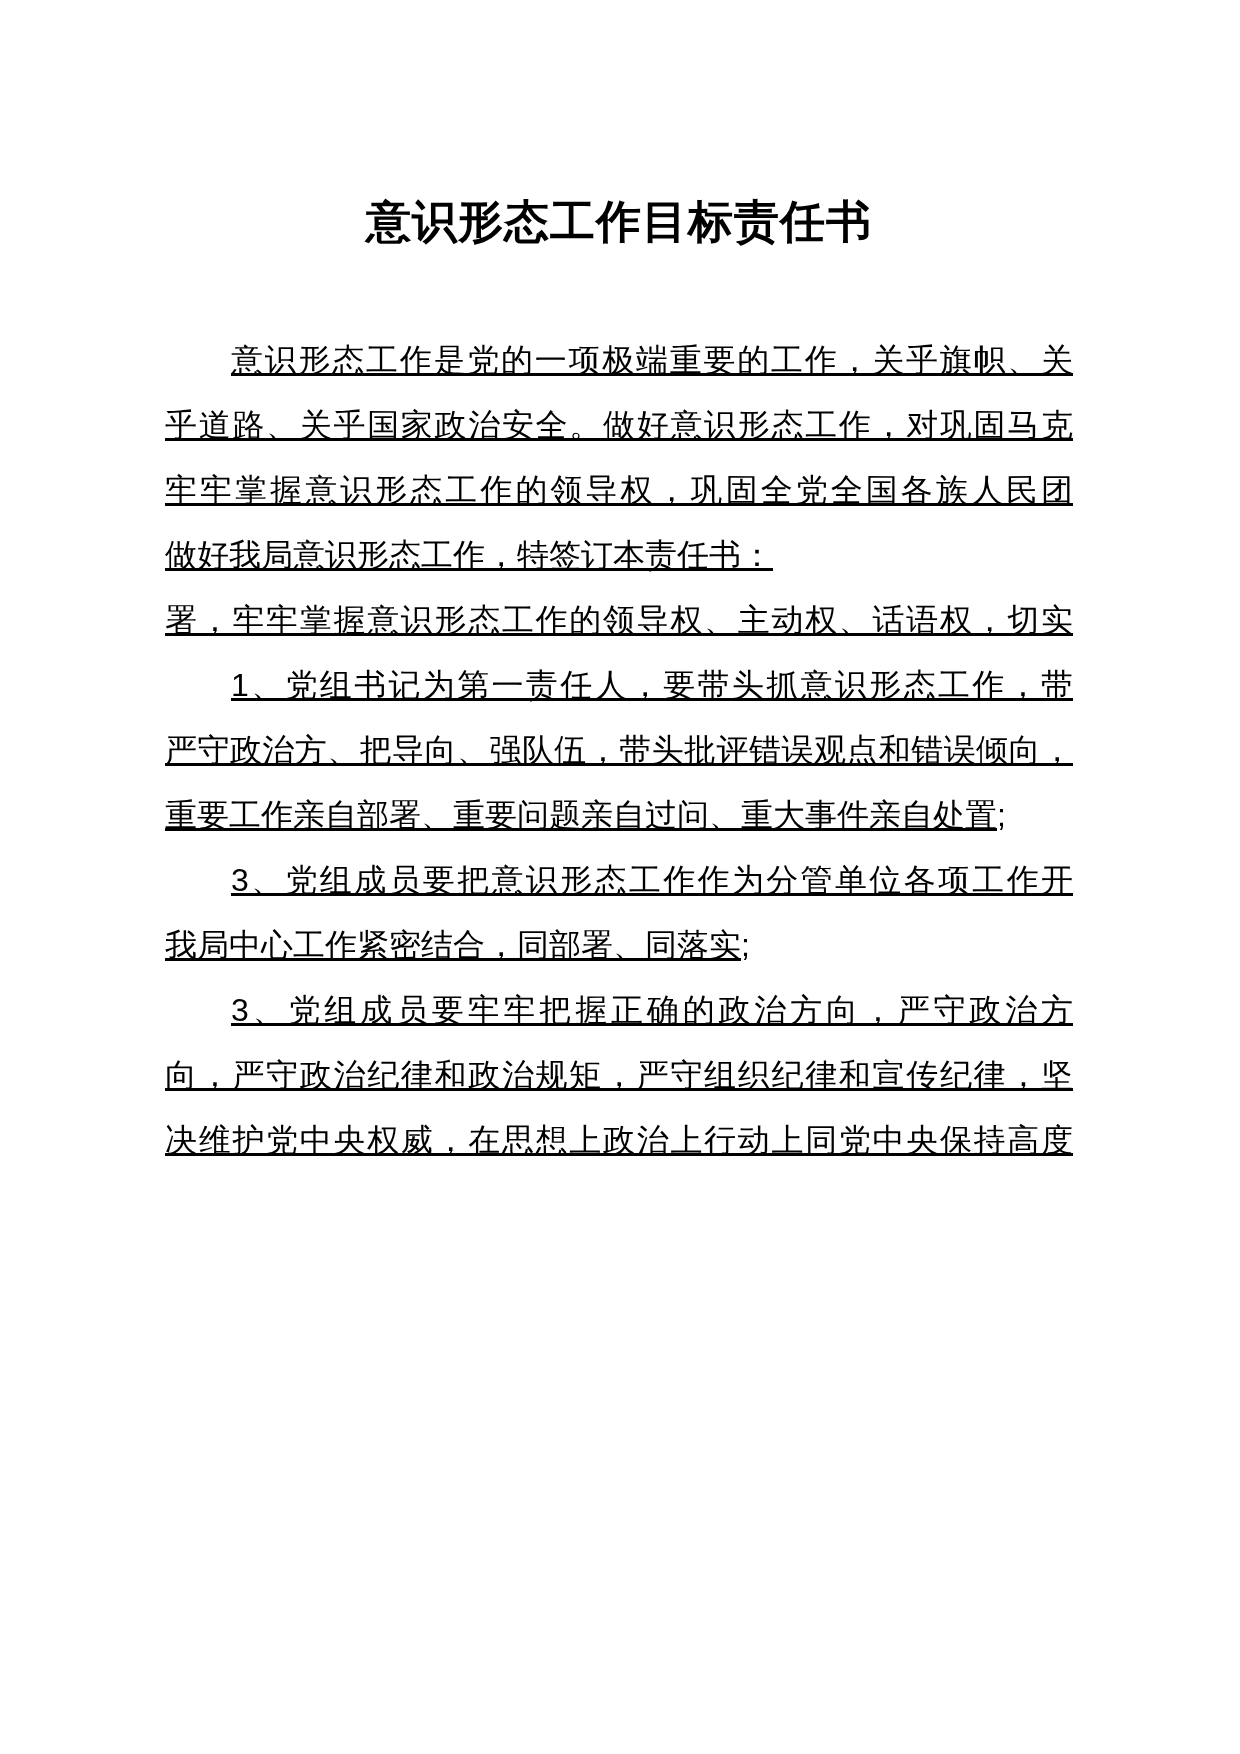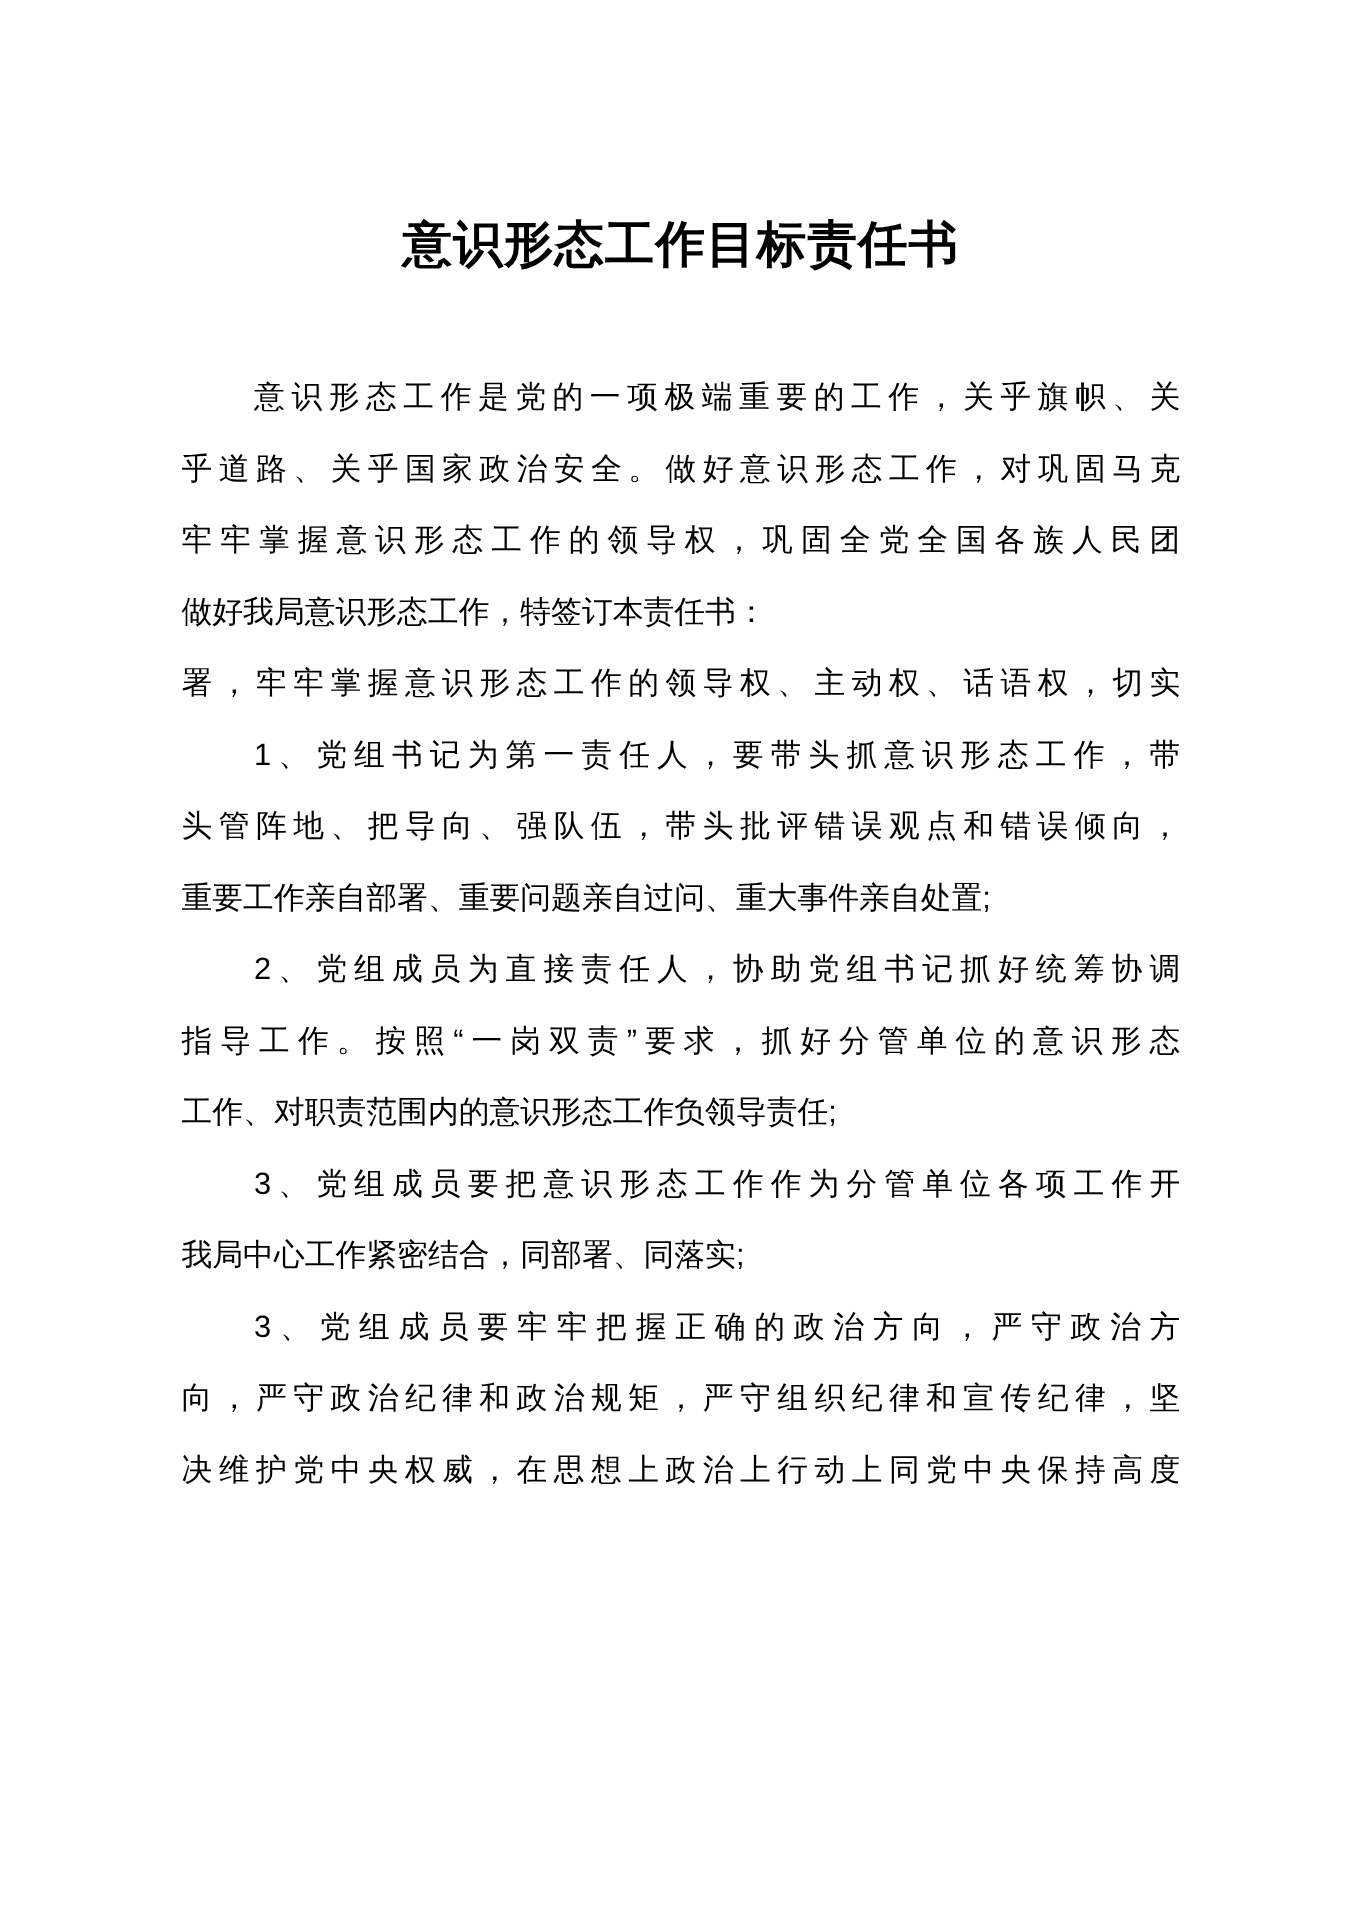--- a/index.html
+++ b/index.html
@@ -28,27 +28,28 @@
     letter-spacing: 1px;
     white-space: nowrap;
   }
   .paragraph {
     margin: 0;
     padding: 0;
   }
   .line {
     height: 65px;
     line-height: 65px;
-    font-size: 28px;
+    font-size: 32px;
     font-weight: 400;
     text-align: justify;
     text-align-last: left;
     text-justify: inter-ideograph;
     overflow: visible;
     white-space: nowrap;
+    text-decoration: underline;
   }
   .line.fill {
     white-space: normal;
     text-align-last: justify;
   }
   .line.first {
     text-indent: 66px;
   }
 </style>
 </head>
@@ -60,27 +61,22 @@
     <div class="body-text">
         <div class="paragraph">
           <div class="line first fill">意识形态工作是党的一项极端重要的工作，关乎旗帜、关</div>
           <div class="line fill">乎道路、关乎国家政治安全。做好意识形态工作，对巩固马克</div>
           <div class="line fill">牢牢掌握意识形态工作的领导权，巩固全党全国各族人民团</div>
           <div class="line">做好我局意识形态工作，特签订本责任书：</div>
           <div class="line fill">署，牢牢掌握意识形态工作的领导权、主动权、话语权，切实</div>
         </div>
         <div class="paragraph">
           <div class="line first fill">1、党组书记为第一责任人，要带头抓意识形态工作，带</div>
-          <div class="line fill">头管阵地、把导向、强队伍，带头批评错误观点和错误倾向，</div>
+          <div class="line fill">严守政治方、把导向、强队伍，带头批评错误观点和错误倾向，</div>
           <div class="line">重要工作亲自部署、重要问题亲自过问、重大事件亲自处置;</div>
-        </div>
-        <div class="paragraph">
-          <div class="line first fill">2、党组成员为直接责任人，协助党组书记抓好统筹协调</div>
-          <div class="line fill">指导工作。按照“一岗双责”要求，抓好分管单位的意识形态</div>
-          <div class="line">工作、对职责范围内的意识形态工作负领导责任;</div>
         </div>
         <div class="paragraph">
           <div class="line first fill">3、党组成员要把意识形态工作作为分管单位各项工作开</div>
           <div class="line">我局中心工作紧密结合，同部署、同落实;</div>
         </div>
         <div class="paragraph">
           <div class="line first fill">3、党组成员要牢牢把握正确的政治方向，严守政治方</div>
           <div class="line fill">向，严守政治纪律和政治规矩，严守组织纪律和宣传纪律，坚</div>
           <div class="line fill">决维护党中央权威，在思想上政治上行动上同党中央保持高度</div>
         </div>

